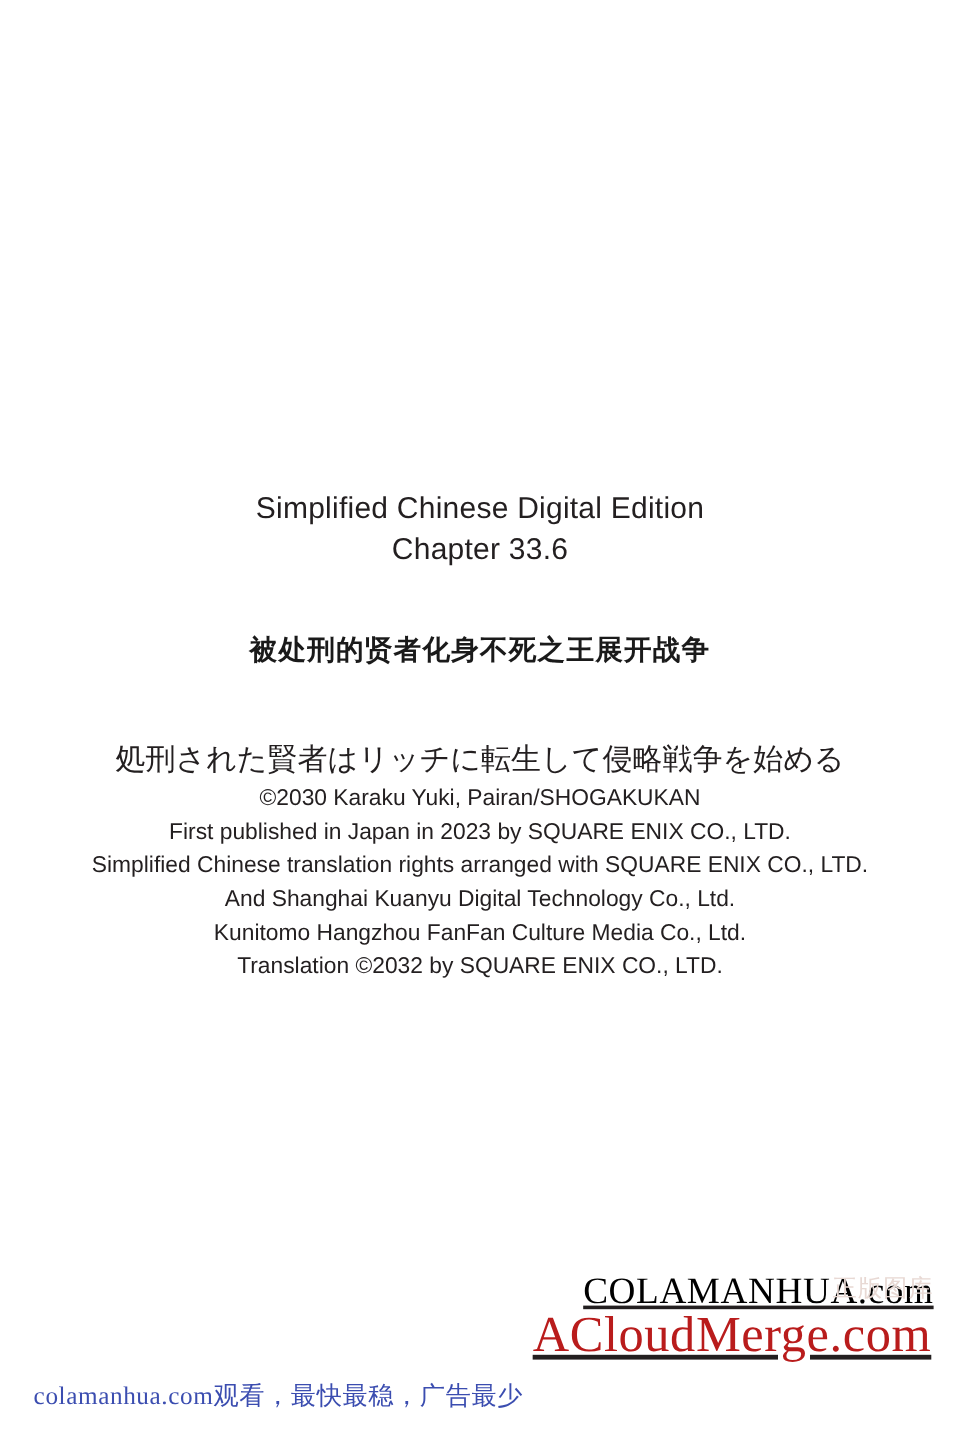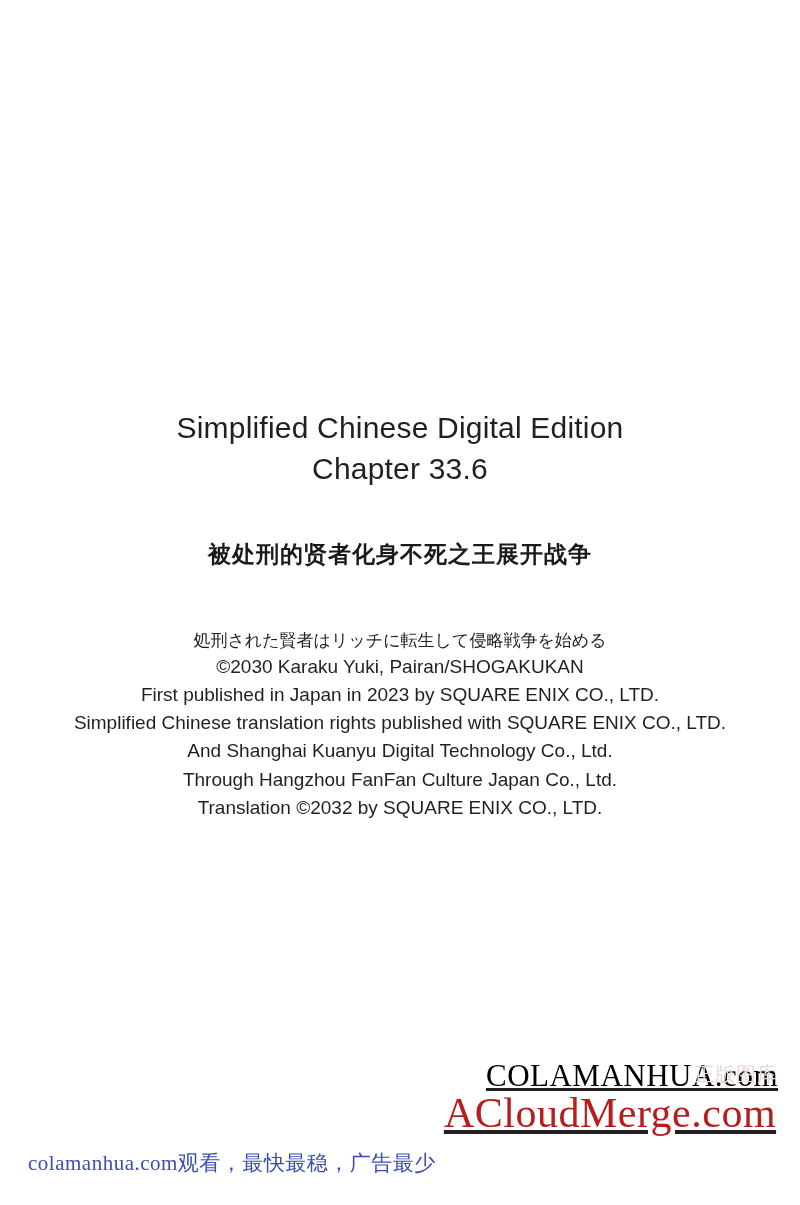--- a/index.html
+++ b/index.html
@@ -23,21 +23,21 @@
     align-items: center;
   }
 
   
   .edition-block {
     margin-top: 408px;
     text-align: center;
     line-height: 1.35;
   }
   .edition-line {
-    font-size: 30px;
+    font-size: 25px;
     letter-spacing: 0.2px;
     color: #231f20;
   }
 
   
   .cn-title {
     margin-top: 50px;
     font-size: 23px;
     font-weight: bold;
     letter-spacing: 1px;
@@ -60,21 +60,21 @@
   .copyright {
     margin-top: 58px;
     text-align: center;
     line-height: 1.48;
   }
   .copy-line {
     font-size: 19px;
     color: #231f20;
   }
   .copy-line.jp {
-    font-size: 17px;
+    font-size: 25px;
   }
 
   
   .watermark {
     position: absolute;
     right: 22px;
     top: 1060px;
     text-align: center;
     font-family: "Liberation Serif", serif;
     line-height: 1.04;
@@ -124,23 +124,23 @@
     <div class="edition-line">Chapter 33.6</div>
   </div>
 
   <div class="cn-title">被处刑的贤者化身不死之王展开战争</div>
 
 
   <div class="copyright">
     <div class="copy-line jp">処刑された賢者はリッチに転生して侵略戦争を始める</div>
     <div class="copy-line">©2030 Karaku Yuki, Pairan/SHOGAKUKAN</div>
     <div class="copy-line">First published in Japan in 2023 by SQUARE ENIX CO., LTD.</div>
-    <div class="copy-line">Simplified Chinese translation rights published with SQUARE ENIX CO., LTD.</div>
+    <div class="copy-line">Simplified Chinese translation rights arranged with SQUARE ENIX CO., LTD.</div>
     <div class="copy-line">And Shanghai Kuanyu Digital Technology Co., Ltd.</div>
-    <div class="copy-line">Through Hangzhou FanFan Culture Japan Co., Ltd.</div>
+    <div class="copy-line">Kunitomo Hangzhou FanFan Culture Media Co., Ltd.</div>
     <div class="copy-line">Translation ©2032 by SQUARE ENIX CO., LTD.</div>
   </div>
 
   <div class="watermark">
     <div class="wm-ghost">正版图库</div>
     <div class="wm-line1">COLAMANHUA.com</div>
     <div class="wm-line2">ACloudMerge.com</div>
   </div>
 
   <div class="footer-note">colamanhua.com观看，最快最稳，广告最少</div>

